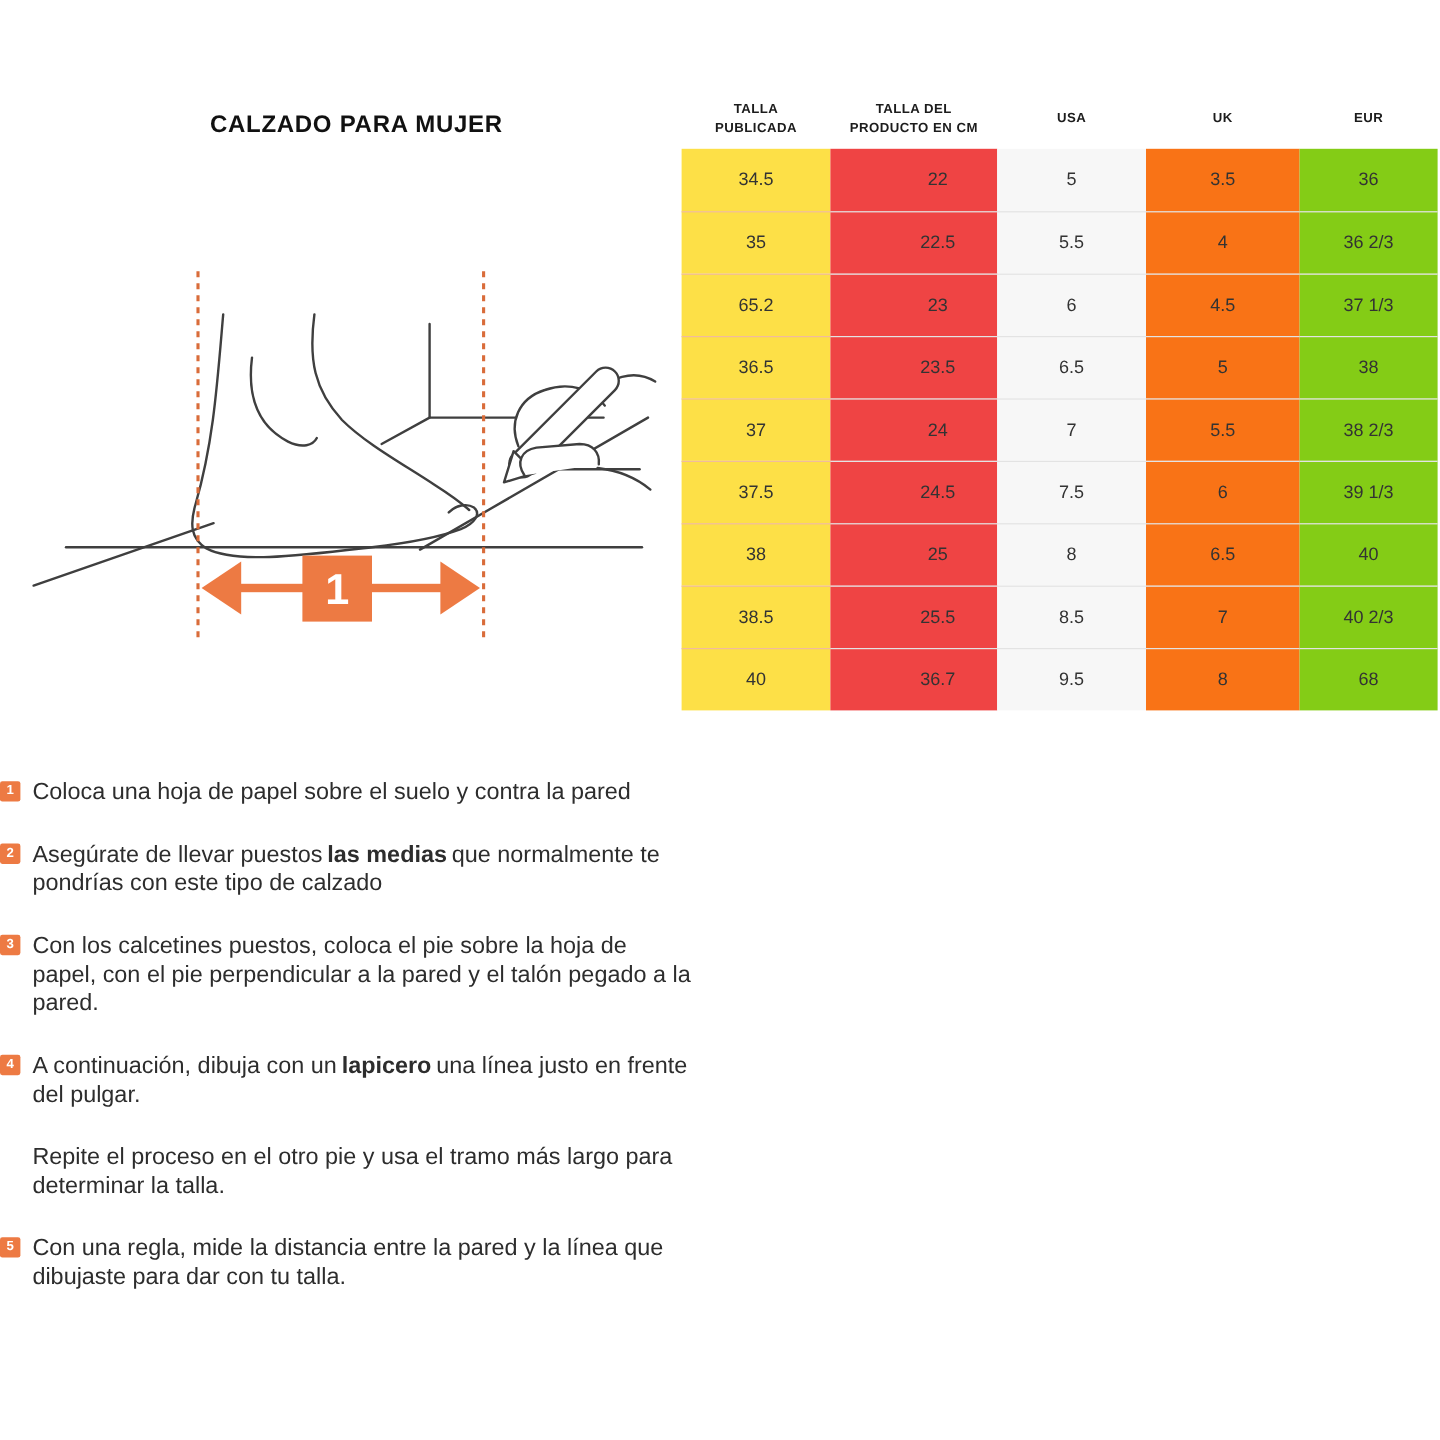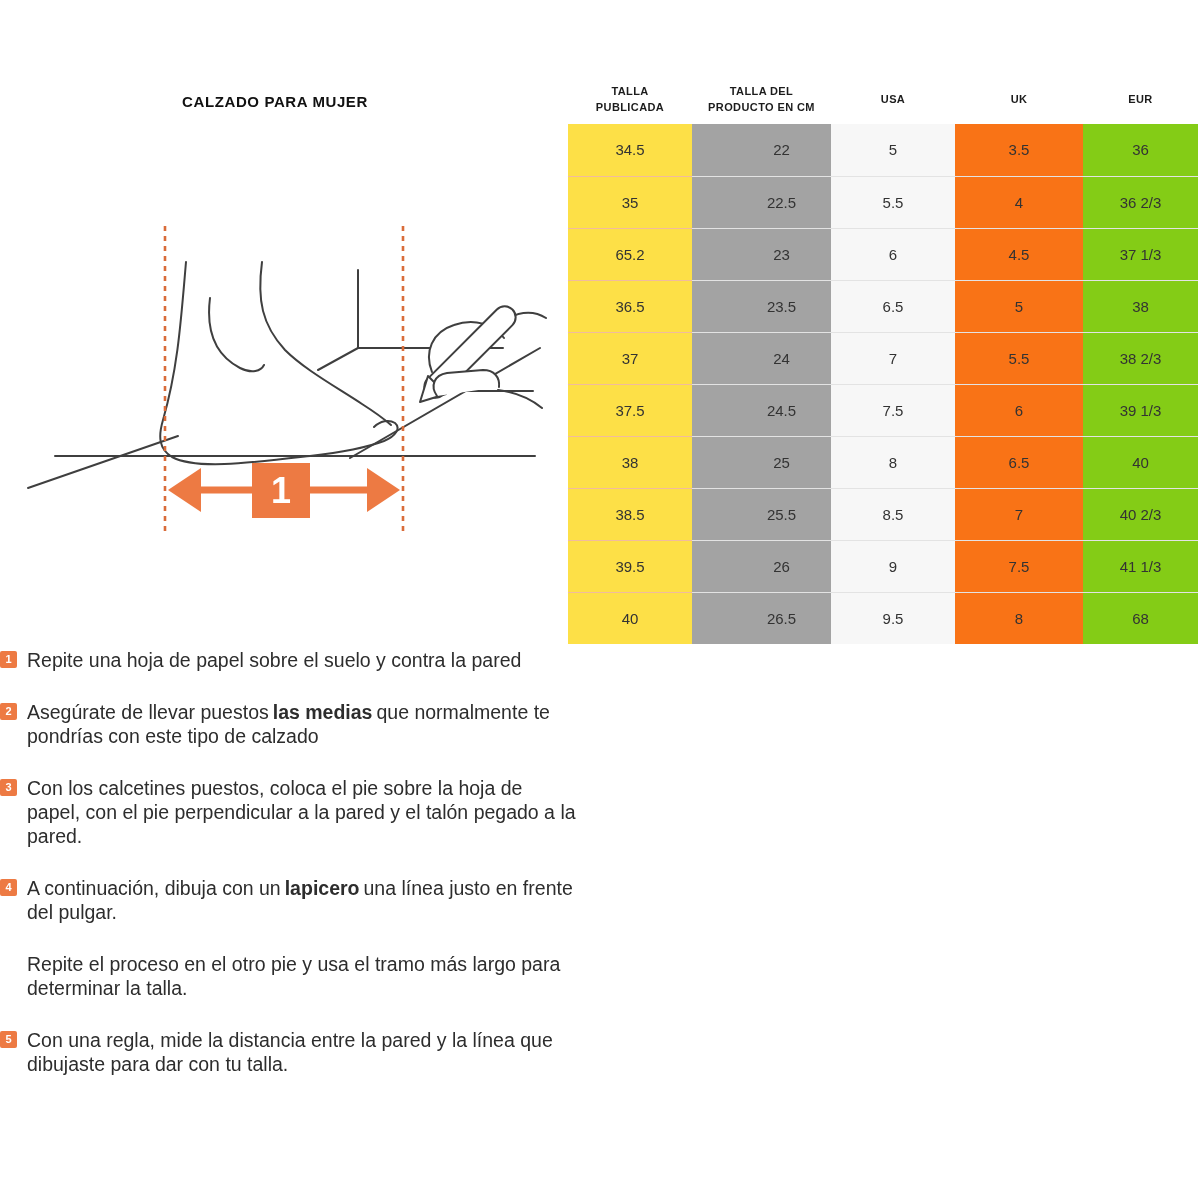--- a/index.html
+++ b/index.html
@@ -10,25 +10,25 @@
     height: 1200px;
     background: #ffffff;
     font-family: "Liberation Sans", sans-serif;
     color: #2d2d2d;
     overflow: hidden;
   }
 
   
   .title {
     position: absolute;
-    left: 10px;
+    left: 32px;
     top: 93px;
     width: 530px;
     text-align: center;
-    font-size: 15px;
+    font-size: 20px;
     font-weight: bold;
     letter-spacing: 0.6px;
     color: #111111;
   }
 
   
   .illus {
     position: absolute;
     left: 0;
     top: 218px;
@@ -63,21 +63,21 @@
   table.size-table td {
     height: 52px;
     vertical-align: middle;
     text-align: center;
     font-size: 15px;
     color: #333333;
     border-top: 1px solid #e3e3e3;
   }
   table.size-table tbody tr:first-child td { border-top: none; }
   .col-0 { background: #fde047; }
-  .col-1 { background: #a3a3a3; padding-left: 40px; }
+  .col-1 { background: #ef4444; padding-left: 40px; }
   .col-2 { background: #f7f7f7; }
   .col-3 { background: #f97316; }
   .col-4 { background: #84cc16; }
   table.size-table tbody td.col-0 { border-top-color: #f1bb9d; }
 
   
   .instructions {
     position: absolute;
     left: 0;
     top: 648px;
@@ -223,42 +223,35 @@
           <td class="col-4">40</td>
         </tr>
         <tr>
           <td class="col-0">38.5</td>
           <td class="col-1">25.5</td>
           <td class="col-2">8.5</td>
           <td class="col-3">7</td>
           <td class="col-4">40 2/3</td>
         </tr>
         <tr>
-          <td class="col-0">39.5</td>
-          <td class="col-1">26</td>
-          <td class="col-2">9</td>
-          <td class="col-3">7.5</td>
-          <td class="col-4">41 1/3</td>
-        </tr>
-        <tr>
           <td class="col-0">40</td>
-          <td class="col-1">26.5</td>
+          <td class="col-1">36.7</td>
           <td class="col-2">9.5</td>
           <td class="col-3">8</td>
           <td class="col-4">68</td>
         </tr>
       </tbody>
     </table>
   </div>
 
   <div class="instructions">
 
     <div class="instr-item">
       <span class="badge">1</span>
-      <p class="instr-text"><span>Repite una hoja de papel sobre el suelo y contra la pared</span><strong></strong><span></span></p>
+      <p class="instr-text"><span>Coloca una hoja de papel sobre el suelo y contra la pared</span><strong></strong><span></span></p>
     </div>
 
     <div class="instr-item">
       <span class="badge">2</span>
       <p class="instr-text"><span>Asegúrate de llevar puestos</span><strong>las medias</strong><span>que normalmente te pondrías con este tipo de calzado</span></p>
     </div>
 
     <div class="instr-item">
       <span class="badge">3</span>
       <p class="instr-text"><span>Con los calcetines puestos, coloca el pie sobre la hoja de papel, con el pie perpendicular a la pared y el talón pegado a la pared.</span><strong></strong><span></span></p>

